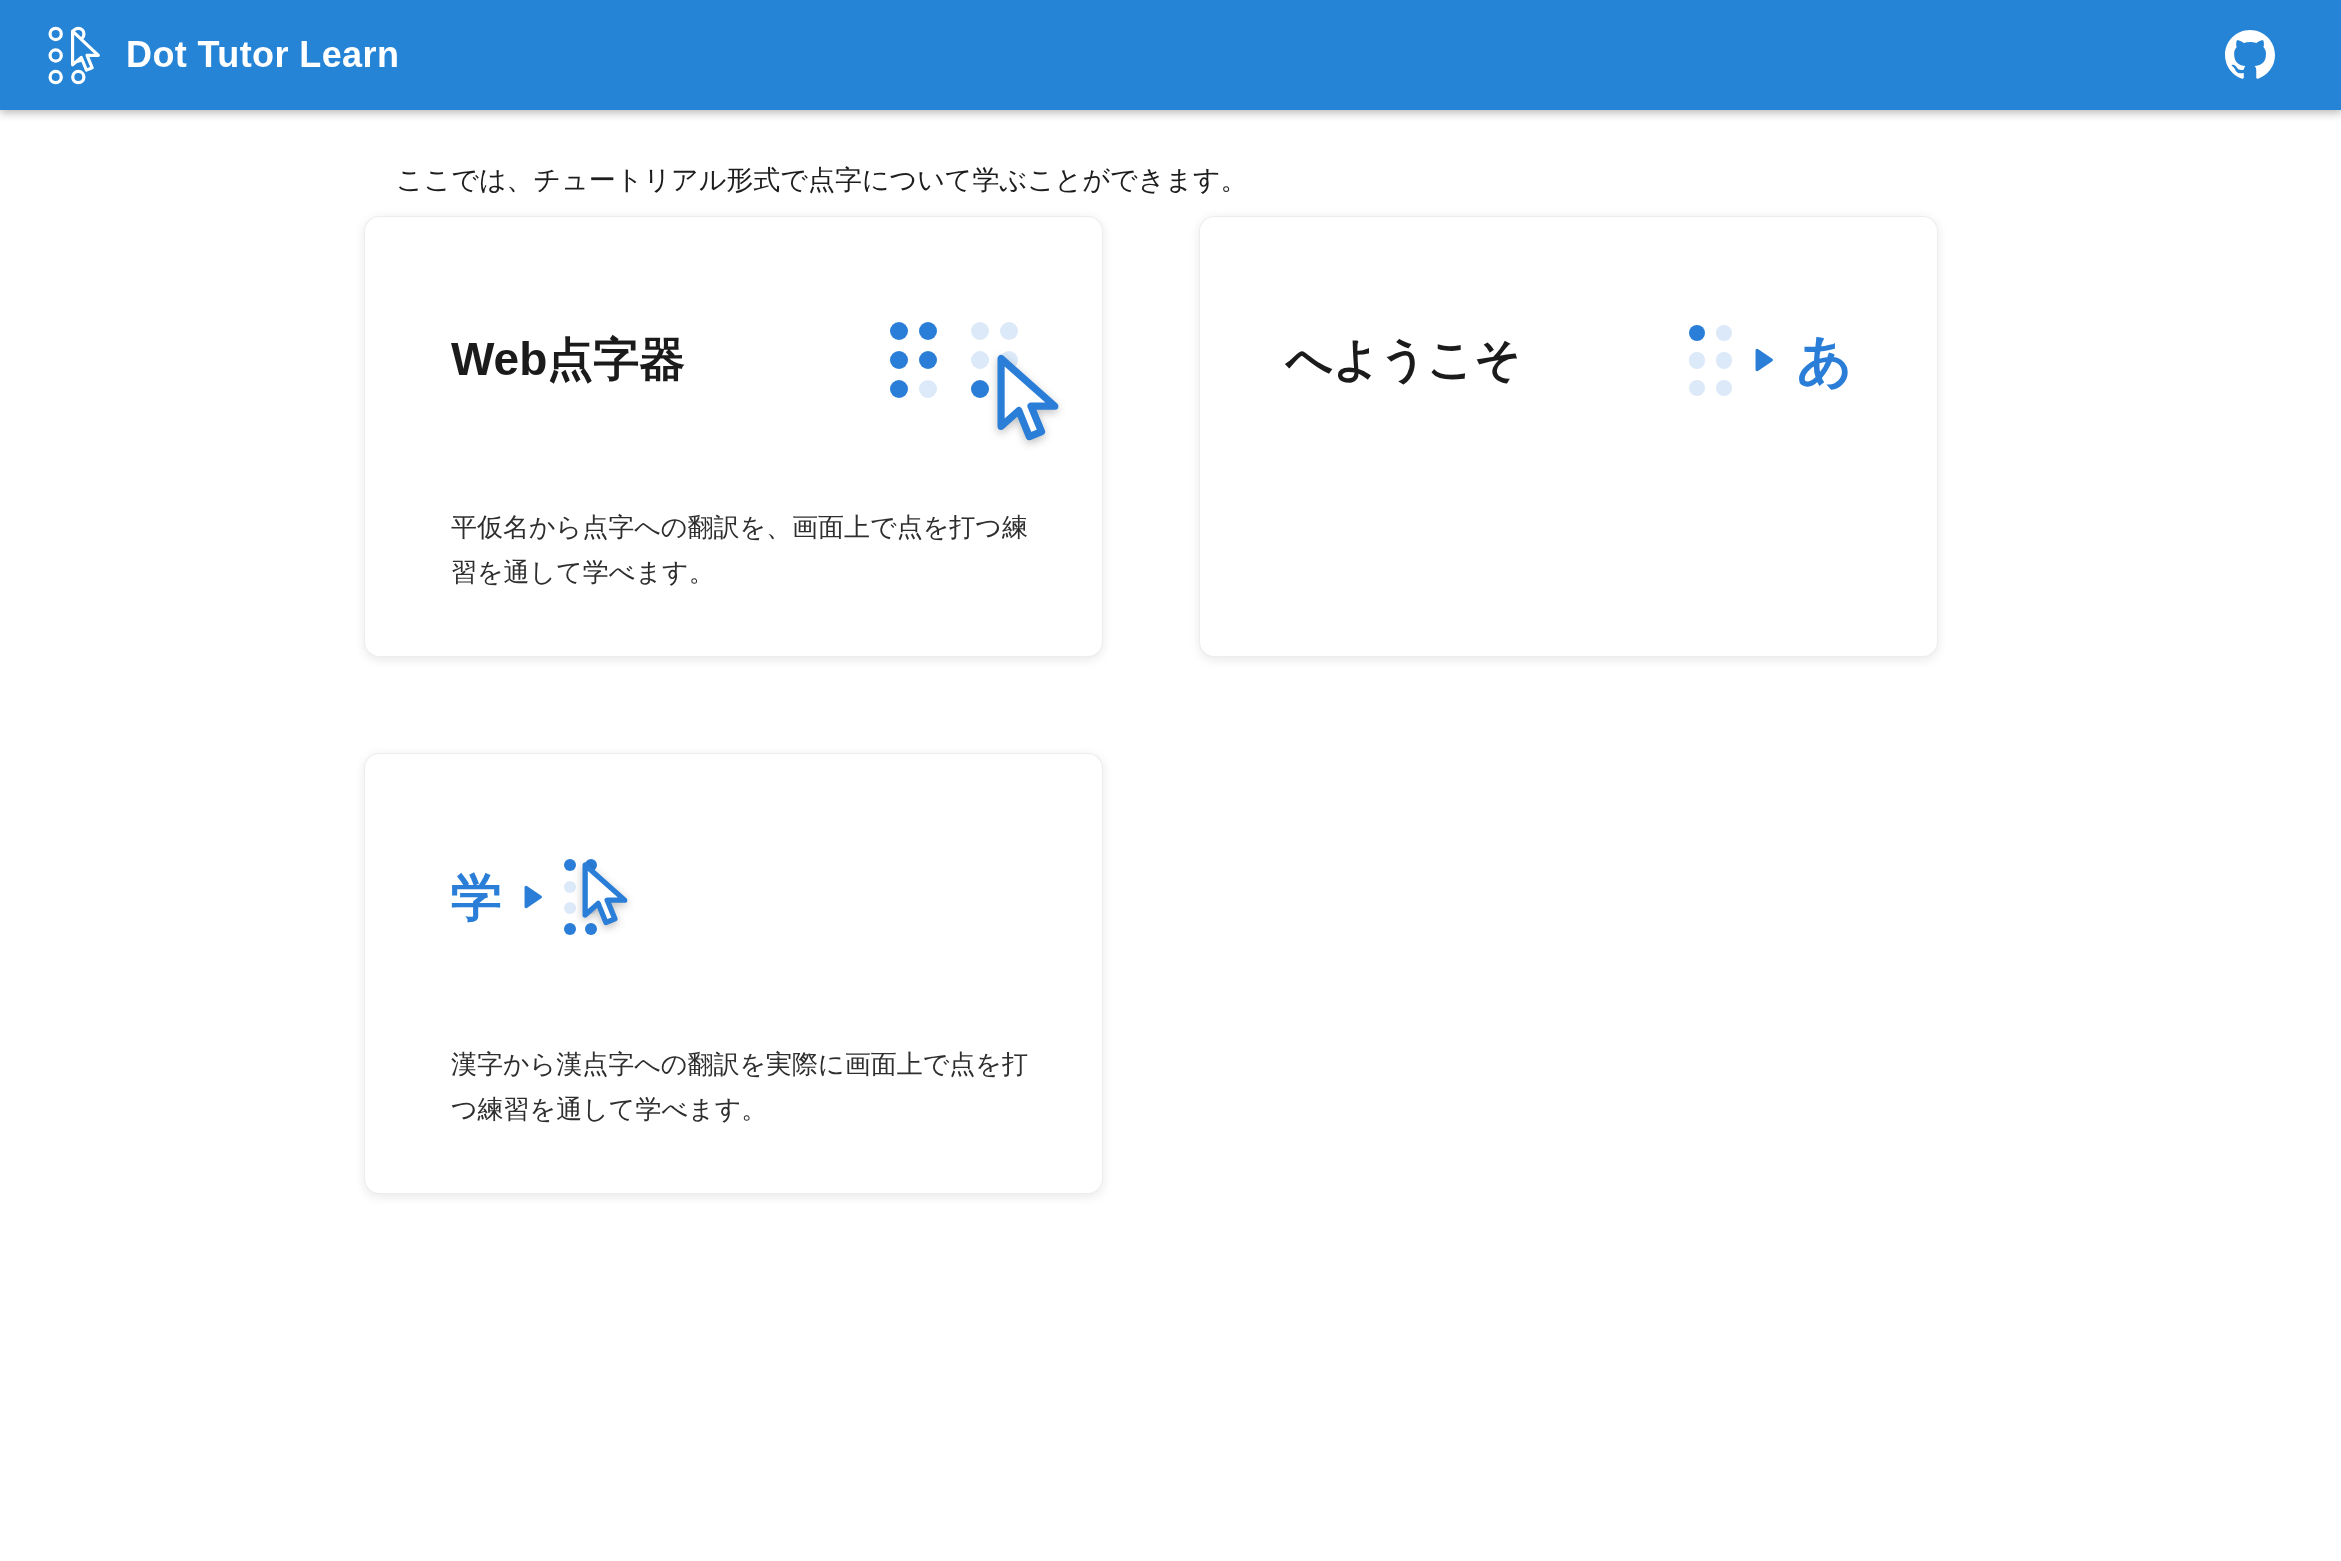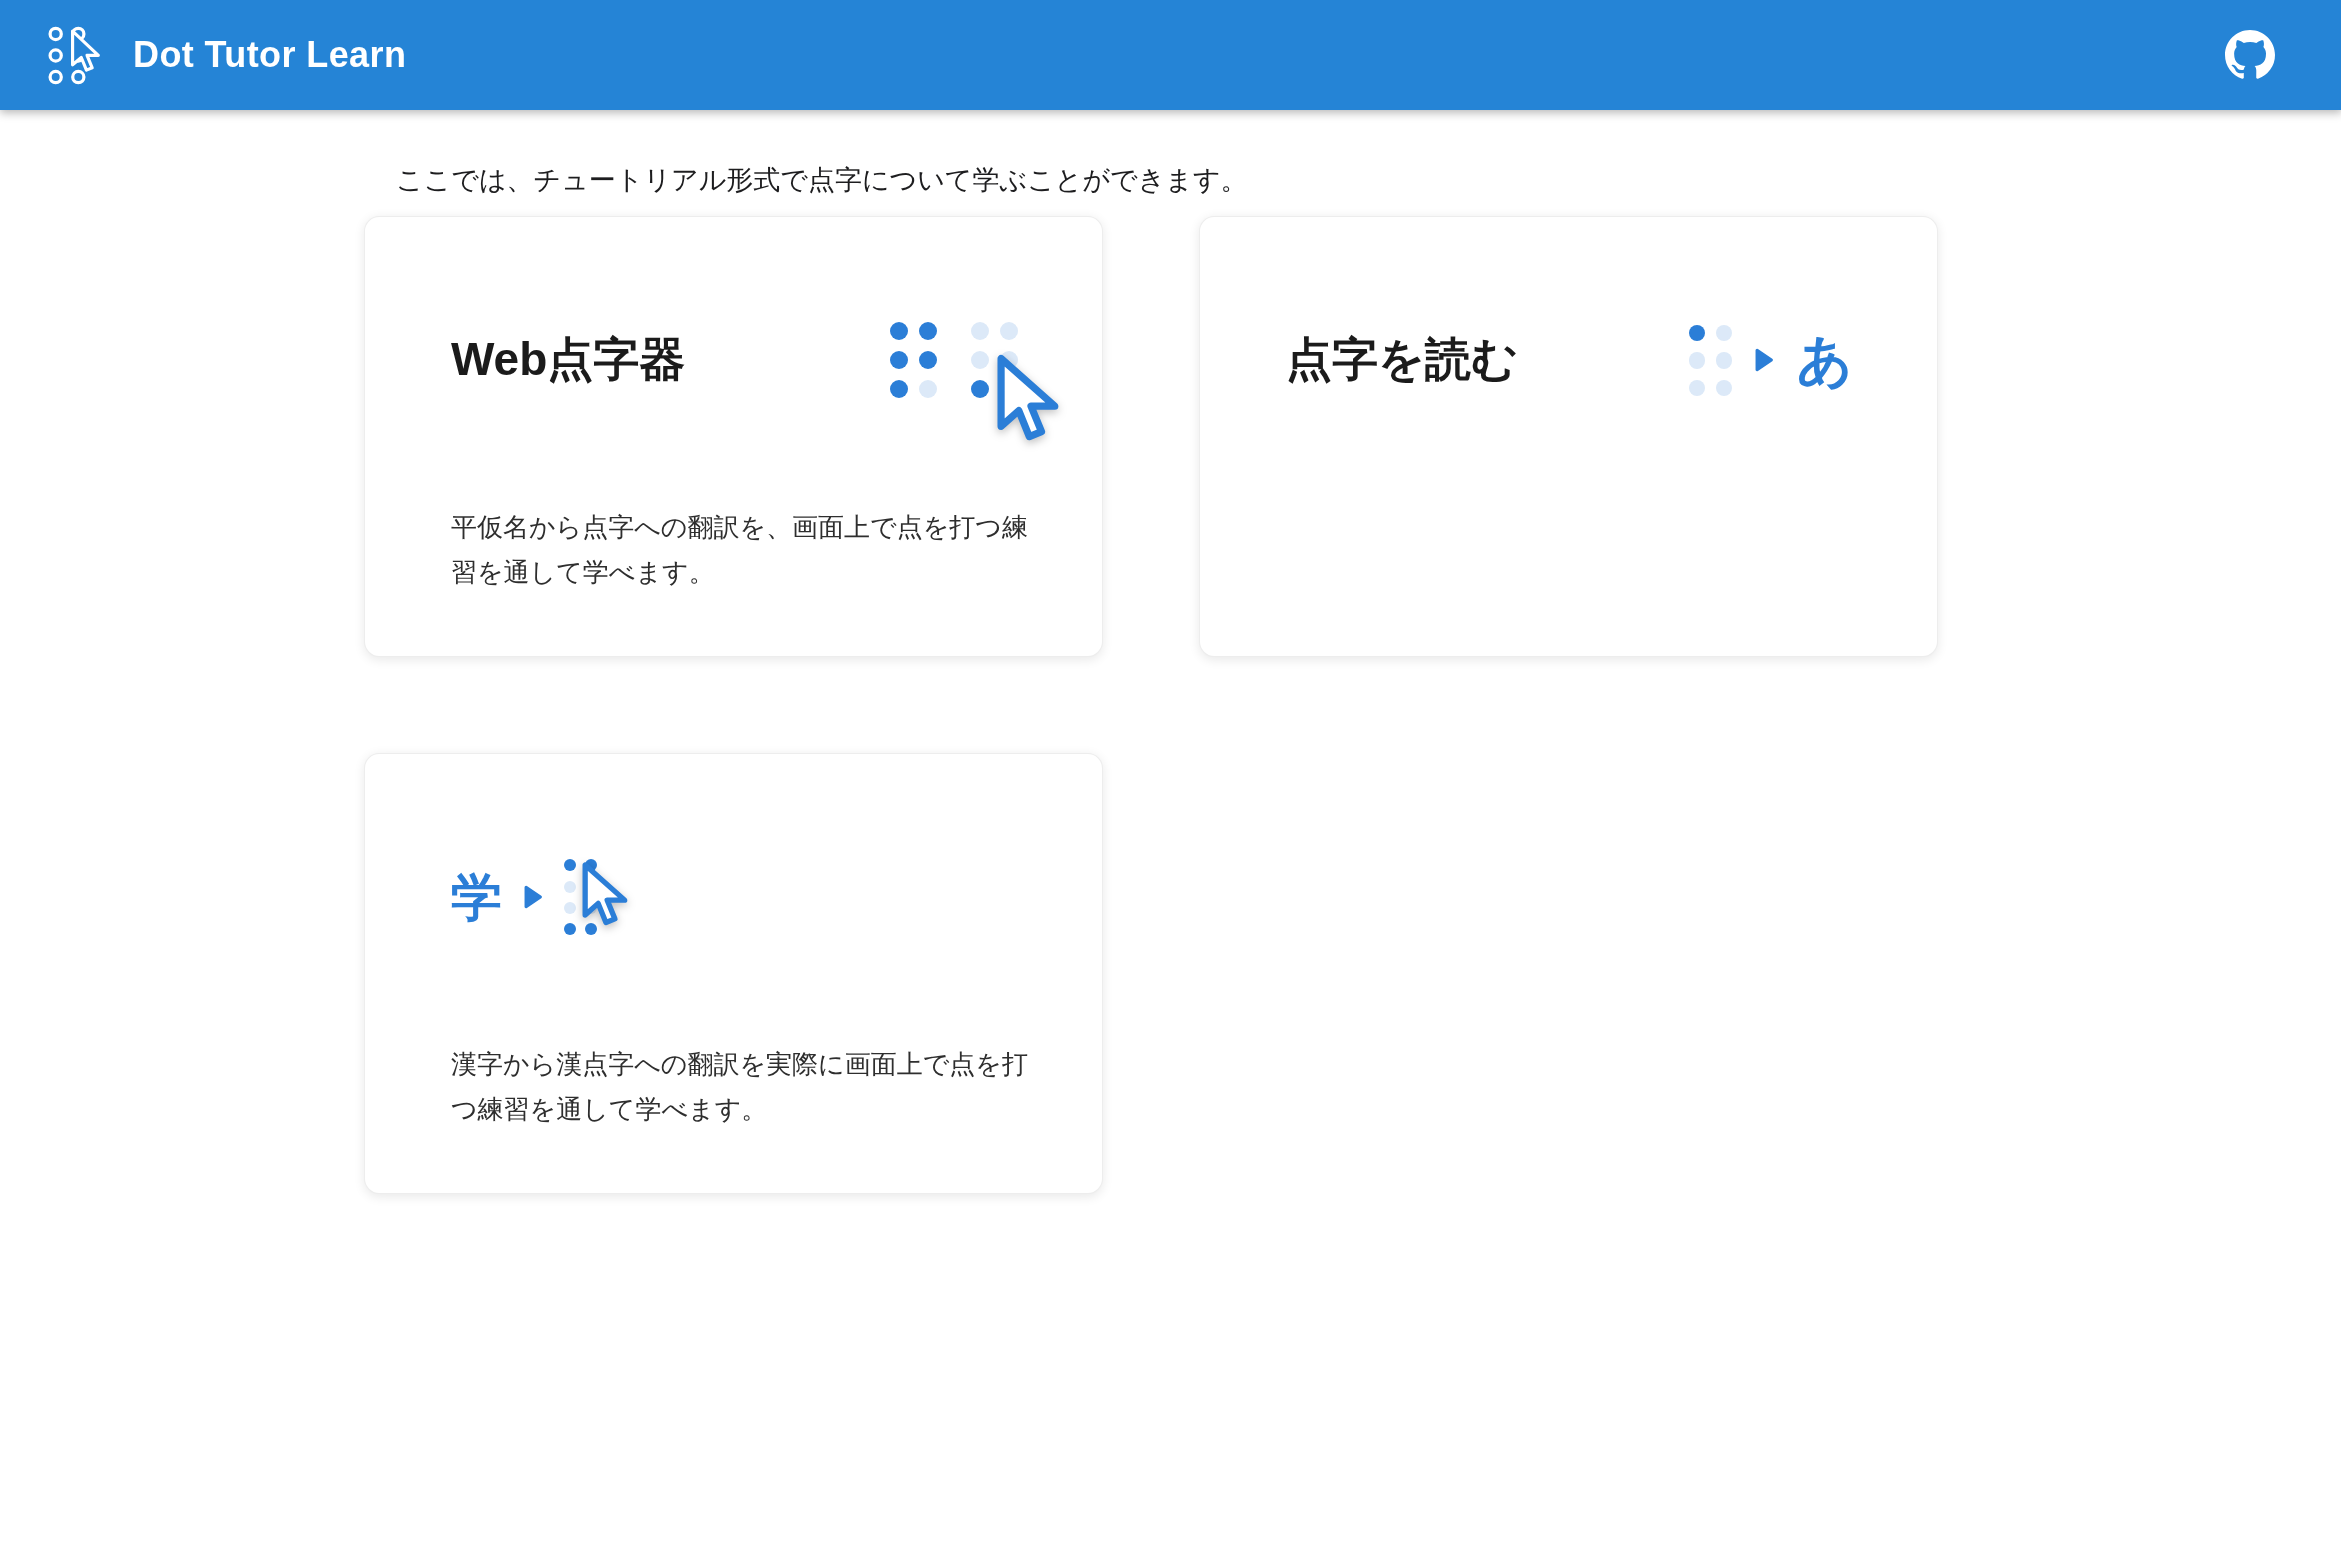--- a/index.html
+++ b/index.html
@@ -4,21 +4,21 @@
 <style>
   * { margin:0; padding:0; box-sizing:border-box; }
   html,body { width:2342px; height:1561px; overflow:hidden; background:#fff;
     font-family:"Liberation Sans","DejaVu Sans",sans-serif;
     -webkit-font-smoothing:antialiased; }
 
   
   .appbar { height:110px; background:var(--header_bg,#2584d6);
     display:flex; align-items:center; padding:0 65px 0 46px;
     box-shadow:0 3.4px 8.6px rgba(0,0,0,0.28); position:relative; z-index:5; }
-  .h-left { display:flex; align-items:center; gap:31px; }
+  .h-left { display:flex; align-items:center; gap:24px; }
   .appbar-title { color:#fff; font-size:36px; font-weight:700; letter-spacing:0.4px; }
   .gh-btn { margin-left:auto; background:none; border:none; cursor:pointer;
     width:55px; height:55px; display:flex; align-items:center; justify-content:center; }
 
   
   main { width:1614px; margin:0 auto; }
   .welcome { margin-top:50px; margin-left:32px; }
   .welcome h1 { font-size:41px; font-weight:400; color:#141414; line-height:55px; }
   .welcome p  { font-size:27px; font-weight:400; color:#1d1d1f; line-height:41px; margin-top:5.1px; }
 
@@ -118,21 +118,21 @@
             </svg>
           </div>
         </div>
       </div>
       <p class="desc">平仮名から点字への翻訳を、画面上で点を打つ練
 習を通して学べます。</p>
     </section>
 
     <section class="card">
       <div class="trow">
-        <h2>点字を読む</h2>
+        <h2>へようこそ</h2>
         <div class="icon-cluster cluster2">
           <div class="bcell b2">
               <span class="dot on"></span>
               <span class="dot off"></span>
               <span class="dot off"></span>
               <span class="dot off"></span>
               <span class="dot off"></span>
               <span class="dot off"></span>
             </div>
           <svg class="tri-svg" viewBox="0 0 20 24">

